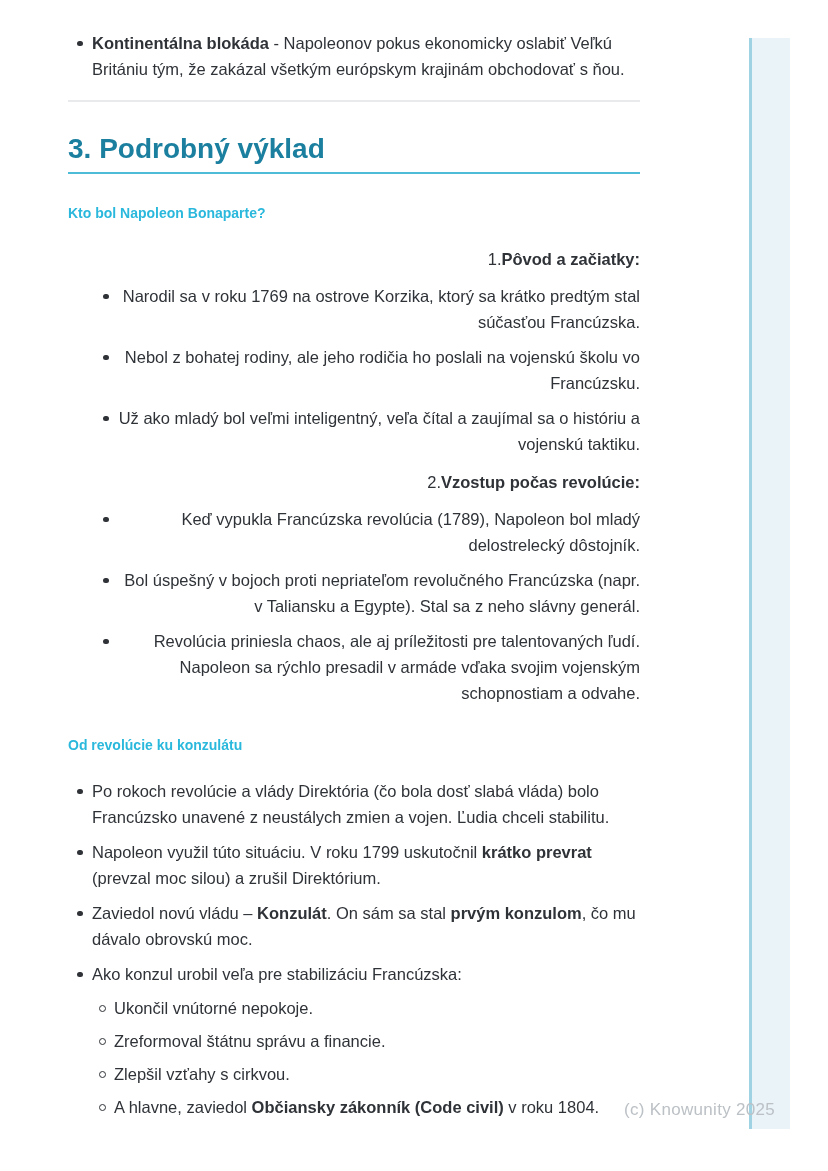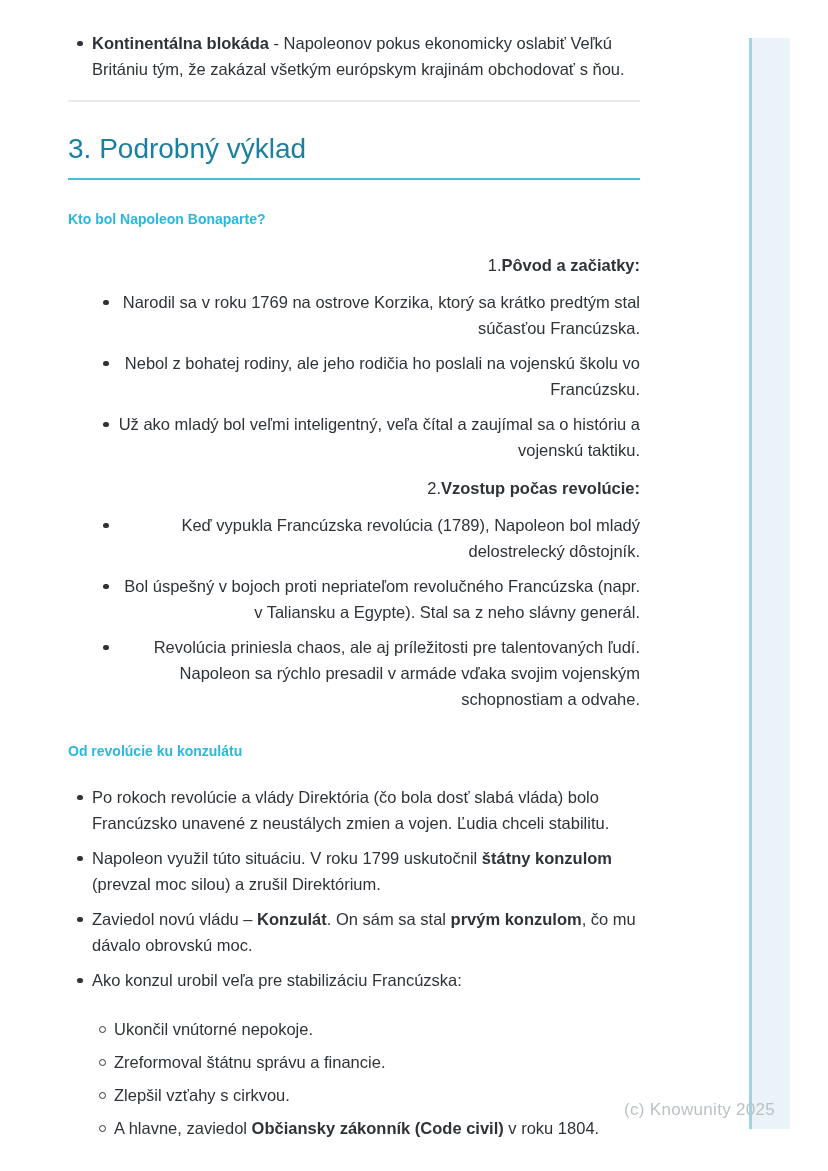--- a/index.html
+++ b/index.html
@@ -53,45 +53,45 @@
 
   .intro{margin-top:4px;}
 
   .divider{
     border:none;border-top:2px solid var(--divider);
     margin:18px 0 0 0;width:572px;
   }
 
   h2{
     margin:30px 0 0 0;
-    font-size:28px;line-height:34px;font-weight:normal;
+    font-size:28px;line-height:34px;font-weight:bold;
     color:var(--accent_dark);
     border-bottom:2px solid var(--underline);
-    padding-bottom:12px;width:572px;
+    padding-bottom:6px;width:572px;
   }
 
   h3{
     margin:26px 0 20px 0;
     font-size:14px;line-height:26px;font-weight:bold;
     color:var(--accent_cyan);
   }
 
   .ol1{margin:0 0 2px 0;}
   .ol1 > li{margin-bottom:12px;text-align:right;}
   .olhead{margin-bottom:11px;}
   .num{display:inline-block;width:25px;}
 
   .ul2{padding-left:26px;}
   .ul2 > li{position:relative;padding-left:24px;margin-bottom:9px;}
   .ul2 > li::before{
     content:"";position:absolute;left:9px;top:10.5px;
     width:5.5px;height:5.5px;border-radius:50%;background:currentColor;
   }
 
-  .ul3{margin-top:23px;}
+  .ul3{margin-top:8px;}
   .ul3 > li{position:relative;padding-left:22px;margin-bottom:7px;}
   .ul3 > li::before{
     content:"";position:absolute;left:7px;top:9.5px;
     width:5px;height:5px;border:1.5px solid currentColor;
     border-radius:50%;background:transparent;
   }
   .ul3 > li:last-child{margin-bottom:0;}
 </style>
 </head>
 <body>
@@ -138,21 +138,21 @@
       </li>
     </ol>
 
     <h3>Od revolúcie ku konzulátu</h3>
 
     <ul class="ul1">
       <li>
         <span><span>Po rokoch revolúcie a vlády Direktória (čo bola dosť slabá vláda) bolo Francúzsko unavené z neustálych zmien a vojen. Ľudia chceli stabilitu.</span></span>
       </li>
       <li>
-        <span><span>Napoleon využil túto situáciu. V roku 1799 uskutočnil </span><span class="b">štátny konzulom</span><span> (prevzal moc silou) a zrušil Direktórium.</span></span>
+        <span><span>Napoleon využil túto situáciu. V roku 1799 uskutočnil </span><span class="b">krátko prevrat</span><span> (prevzal moc silou) a zrušil Direktórium.</span></span>
       </li>
       <li>
         <span><span>Zaviedol novú vládu – </span><span class="b">Konzulát</span><span>. On sám sa stal </span><span class="b">prvým konzulom</span><span>, čo mu dávalo obrovskú moc.</span></span>
       </li>
       <li>
         <span><span>Ako konzul urobil veľa pre stabilizáciu Francúzska:</span></span>
         <ul class="ul3">
             <li><span>Ukončil vnútorné nepokoje.</span></li>
             <li><span>Zreformoval štátnu správu a financie.</span></li>
             <li><span>Zlepšil vzťahy s cirkvou.</span></li>

